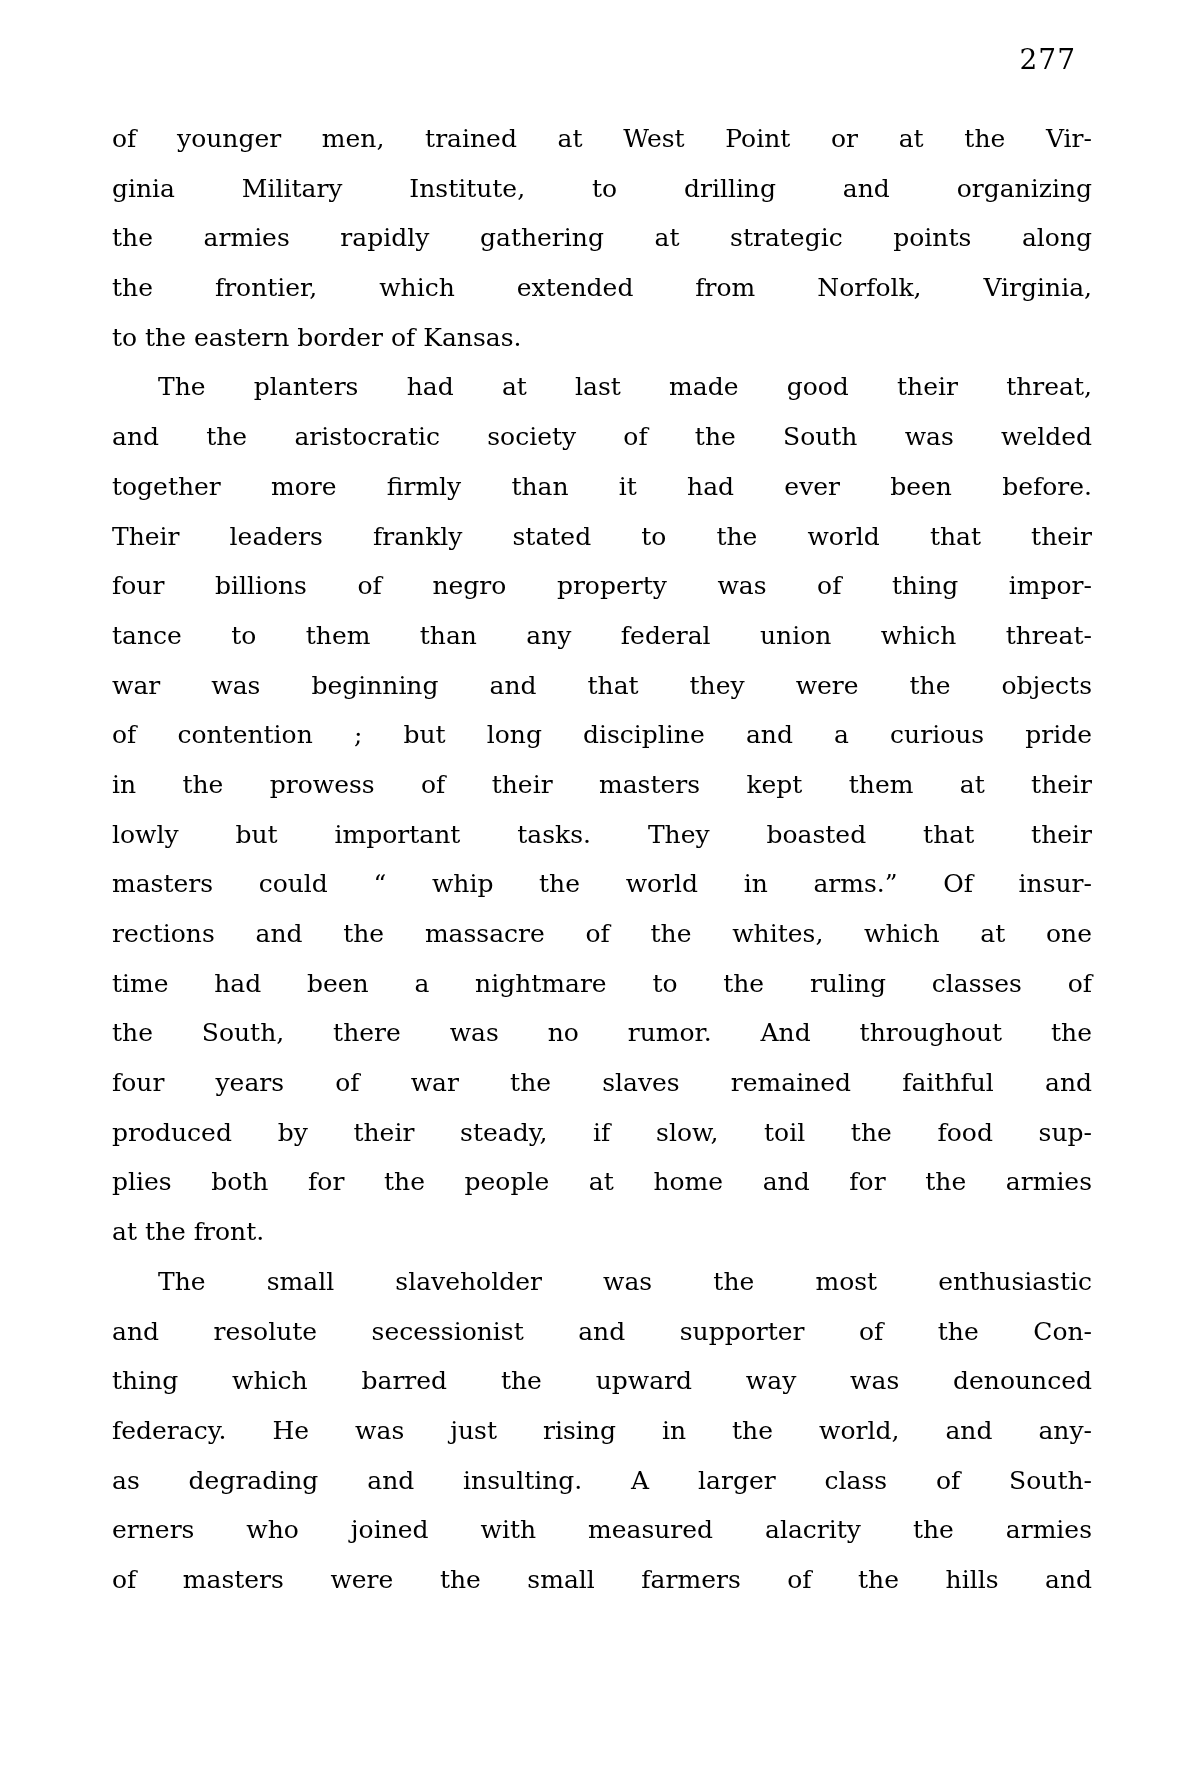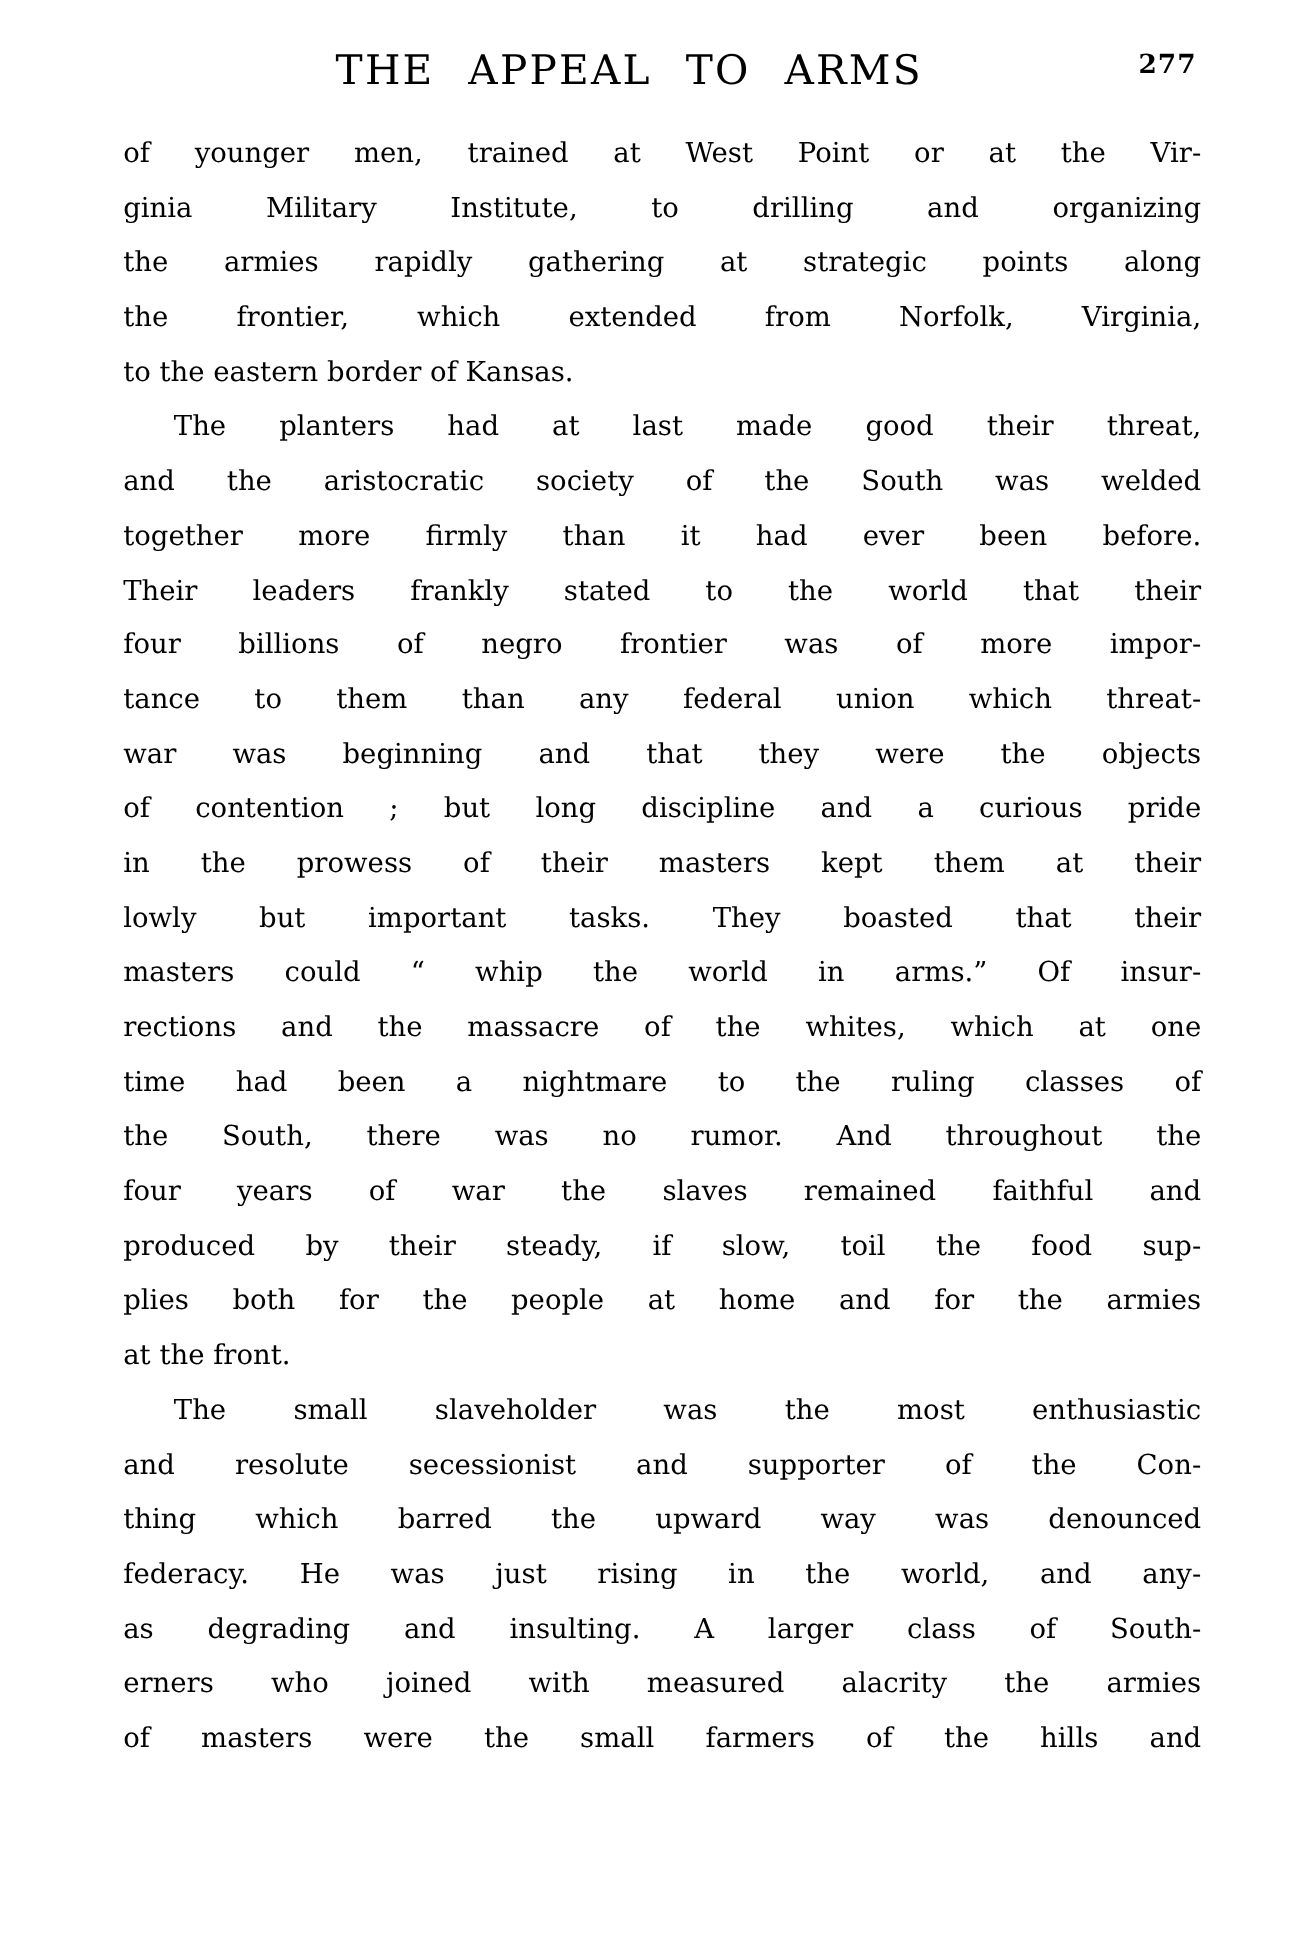--- a/index.html
+++ b/index.html
@@ -30,25 +30,24 @@
     top: 0;
     text-align: center;
     font-size: 37px;
     font-weight: 400;
     letter-spacing: 2px;
     word-spacing: 17px;
     white-space: nowrap;
   }
   .page-number {
     position: absolute;
-    right: 4px;
+    right: 16px;
     top: 1px;
-    font-size: 24px;
+    font-size: 28px;
     letter-spacing: 1px;
-    font-weight: bold;
   }
   .page-body {
     position: absolute;
     top: 114px;
     left: 112px;
     width: 980px;
     font-size: 25px;
     line-height: 49.7px;
   }
   .paragraph {
@@ -67,38 +66,37 @@
   .text-line.indent {
     text-indent: 46px;
   }
 </style>
 </head>
 <body>
 
 <div class="page">
 
   <div class="running-header">
-    <div class="header-title">THE APPEAL TO ARMS</div>
     <div class="page-number">277</div>
   </div>
 
   <div class="page-body">
       <div class="paragraph">
         <div class="text-line">of younger men, trained at West Point or at the Vir-</div>
         <div class="text-line">ginia Military Institute, to drilling and organizing</div>
         <div class="text-line">the armies rapidly gathering at strategic points along</div>
         <div class="text-line">the frontier, which extended from Norfolk, Virginia,</div>
         <div class="text-line flush">to the eastern border of Kansas.</div>
       </div>
       <div class="paragraph">
         <div class="text-line indent">The planters had at last made good their threat,</div>
         <div class="text-line">and the aristocratic society of the South was welded</div>
         <div class="text-line">together more firmly than it had ever been before.</div>
         <div class="text-line">Their leaders frankly stated to the world that their</div>
-        <div class="text-line">four billions of negro frontier was of more impor-</div>
+        <div class="text-line">four billions of negro property was of thing impor-</div>
         <div class="text-line">tance to them than any federal union which threat-</div>
         <div class="text-line">war was beginning and that they were the objects</div>
         <div class="text-line">of contention ; but long discipline and a curious pride</div>
         <div class="text-line">in the prowess of their masters kept them at their</div>
         <div class="text-line">lowly but important tasks. They boasted that their</div>
         <div class="text-line">masters could “ whip the world in arms.” Of insur-</div>
         <div class="text-line">rections and the massacre of the whites, which at one</div>
         <div class="text-line">time had been a nightmare to the ruling classes of</div>
         <div class="text-line">the South, there was no rumor. And throughout the</div>
         <div class="text-line">four years of war the slaves remained faithful and</div>

